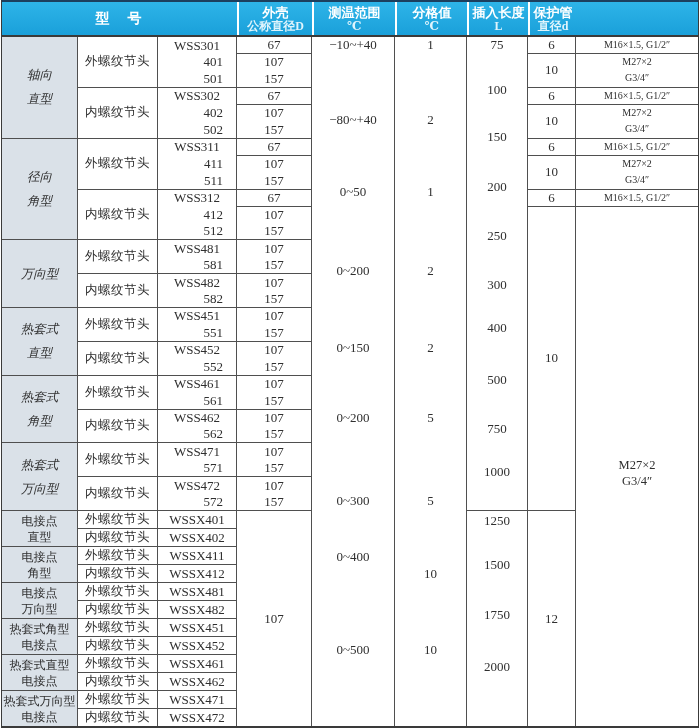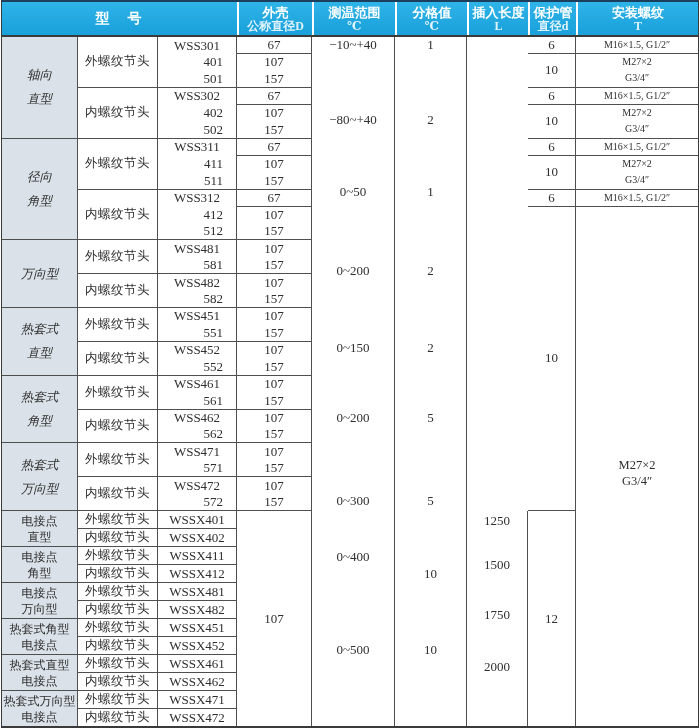--- a/index.html
+++ b/index.html
@@ -46,24 +46,20 @@
         <span class="h1">分格值</span>
         <span class="h2">℃</span>
       </div>
       <div class="hcell">
         <span class="h1">插入长度</span>
         <span class="h2">L</span>
       </div>
       <div class="hcell">
         <span class="h1">保护管</span>
         <span class="h2">直径d</span>
-      </div>
-      <div class="hcell">
-        <span class="h1">安装螺纹</span>
-        <span class="h2">T</span>
       </div>
     </div>
     <div class="tbody" id="grid">
         <div class="cell c0 lh24 bb" style="grid-area: 1 / 1 / span 6;">轴向
 直型</div>
         <div class="cell c0 lh24 bb" style="grid-area: 7 / 1 / span 6;">径向
 角型</div>
         <div class="cell c0 lh24 bb" style="grid-area: 13 / 1 / span 4;">万向型</div>
         <div class="cell c0 lh24 bb" style="grid-area: 17 / 1 / span 4;">热套式
 直型</div>
@@ -191,20 +187,32 @@
           <div class="flt" style="top: 8px;">1</div>
           <div class="flt" style="top: 83px;">2</div>
           <div class="flt" style="top: 155px;">1</div>
           <div class="flt" style="top: 234px;">2</div>
           <div class="flt" style="top: 311px;">2</div>
           <div class="flt" style="top: 381px;">5</div>
           <div class="flt" style="top: 464px;">5</div>
           <div class="flt" style="top: 537px;">10</div>
           <div class="flt" style="top: 613px;">10</div>
         </div>
+        <div class="cell bb" style="grid-area: 1 / 7 / span 28;">
+          <div class="flt" style="top: 8px;">75</div>
+          <div class="flt" style="top: 53px;">100</div>
+          <div class="flt" style="top: 100px;">150</div>
+          <div class="flt" style="top: 150px;">200</div>
+          <div class="flt" style="top: 199px;">250</div>
+          <div class="flt" style="top: 248px;">300</div>
+          <div class="flt" style="top: 291px;">400</div>
+          <div class="flt" style="top: 343px;">500</div>
+          <div class="flt" style="top: 392px;">750</div>
+          <div class="flt" style="top: 435px;">1000</div>
+        </div>
         <div class="cell " style="grid-area: 29 / 7 / span 12;">
           <div class="flt" style="top: 10px;">1250</div>
           <div class="flt" style="top: 54px;">1500</div>
           <div class="flt" style="top: 104px;">1750</div>
           <div class="flt" style="top: 156px;">2000</div>
         </div>
         <div class="cell bb" style="grid-area: 1 / 8 / span 1;">6</div>
         <div class="cell bb" style="grid-area: 2 / 8 / span 2;">10</div>
         <div class="cell bb" style="grid-area: 4 / 8 / span 1;">6</div>
         <div class="cell bb" style="grid-area: 5 / 8 / span 2;">10</div>

